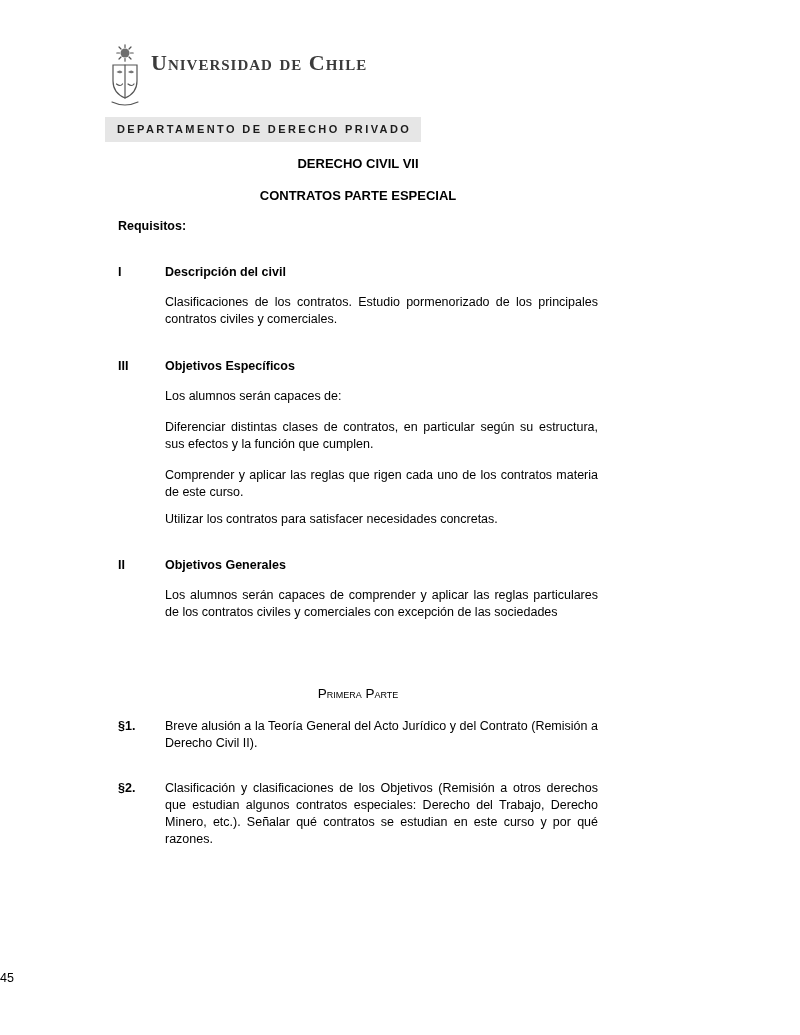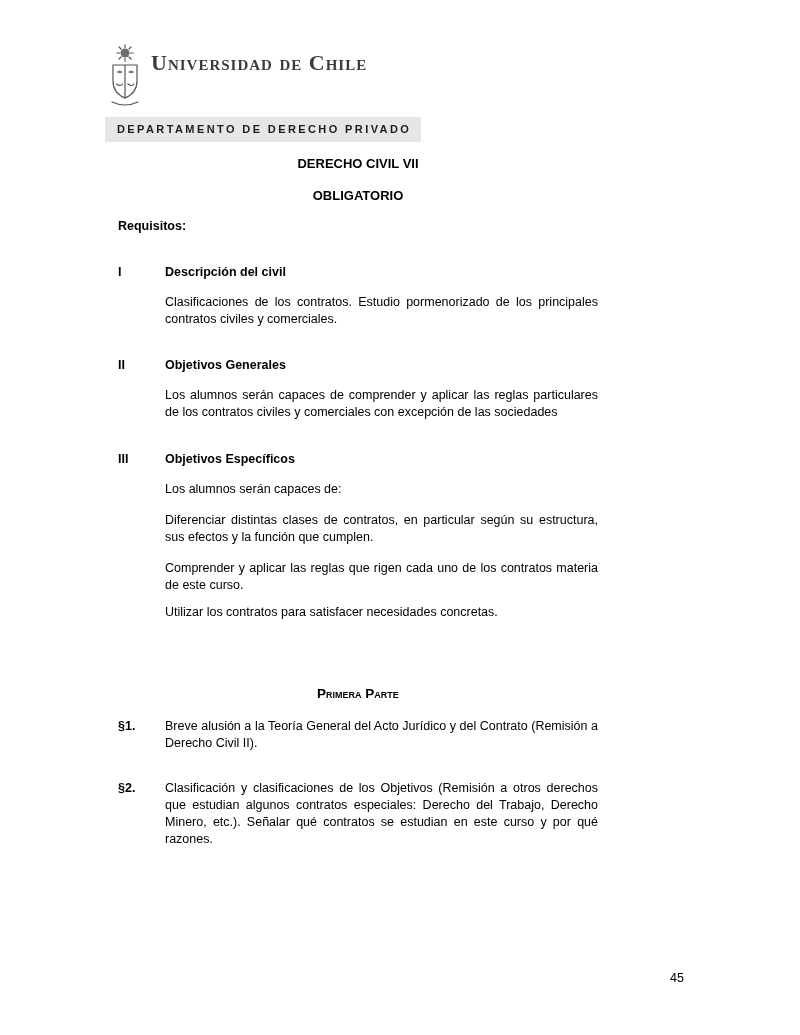--- a/index.html
+++ b/index.html
@@ -69,40 +69,40 @@
   .sec-head { display: flex; font-weight: bold; }
   .sec-num { width: 47px; flex: 0 0 47px; }
   .para {
     margin: 13px 0 0 47px;
     text-align: justify;
   }
   .para + .para { margin-top: 14px; }
 
   .part-title, .part-subtitle {
     text-align: center;
-    font-weight: bold;
+    font-weight: normal;
     font-variant: small-caps;
     font-size: 13.5px;
     line-height: 18px;
     margin: 0;
   }
   .part-title { margin-top: 64px; }
   .part-subtitle { margin-top: 13px; }
 
   .item { display: flex; margin-top: 15px; }
   .item.second { margin-top: 28px; }
   .item-marker { width: 47px; flex: 0 0 47px; font-weight: bold; }
   .item-text { flex: 1; margin: 0; text-align: justify; }
 
   .page-footer {
     position: absolute;
     bottom: 48px;
     left: 0;
     width: 684px;
-    text-align: right;
+    text-align: left;
     font-size: 12.5px;
   }
 </style>
 </head>
 <body>
 
 <div class="page">
 
   <header class="letterhead">
     <div class="brand-row">
@@ -131,53 +131,53 @@
       <div class="brand-text">
         <div class="university">Universidad de Chile</div>
       </div>
     </div>
     <div class="dept-bar" style="background: rgb(230, 230, 230);">DEPARTAMENTO DE DERECHO PRIVADO</div>
   </header>
 
   <main class="doc">
 
     <h1 class="center-title first">DERECHO CIVIL VII</h1>
-    <h1 class="center-title">OBLIGATORIO</h1>
+    <h1 class="center-title">CONTRATOS PARTE ESPECIAL</h1>
 
     <div class="req-row">
       <div class="req-label">Requisitos:</div>
       <div class="req-values">
       </div>
     </div>
 
     <section class="section">
       <div class="sec-head">
         <span class="sec-num">I</span>
         <span class="sec-title">Descripción del civil</span>
       </div>
       <p class="para">Clasificaciones de los contratos. Estudio pormenorizado de los principales contratos civiles y comerciales.</p>
     </section>
 
-    <section class="section">
-      <div class="sec-head">
-        <span class="sec-num">II</span>
-        <span class="sec-title">Objetivos Generales</span>
-      </div>
-      <p class="para">Los alumnos serán capaces de comprender y aplicar las reglas particulares de los contratos civiles y comerciales con excepción de las sociedades</p>
-    </section>
-
     <section class="section" style="margin-top:30px">
       <div class="sec-head">
         <span class="sec-num">III</span>
         <span class="sec-title">Objetivos Específicos</span>
       </div>
       <p class="para">Los alumnos serán capaces de:</p>
       <p class="para">Diferenciar distintas clases de contratos, en particular según su estructura, sus efectos y la función que cumplen.</p>
       <p class="para">Comprender y aplicar las reglas que rigen cada uno de los contratos materia de este curso.</p>
       <p class="para" style="margin-top:10px">Utilizar los contratos para satisfacer necesidades concretas.</p>
+    </section>
+
+    <section class="section">
+      <div class="sec-head">
+        <span class="sec-num">II</span>
+        <span class="sec-title">Objetivos Generales</span>
+      </div>
+      <p class="para">Los alumnos serán capaces de comprender y aplicar las reglas particulares de los contratos civiles y comerciales con excepción de las sociedades</p>
     </section>
 
     <h2 class="part-title">Primera Parte</h2>
 
     <div class="item">
       <span class="item-marker">§1.</span>
       <p class="item-text">Breve alusión a la Teoría General del Acto Jurídico y del Contrato (Remisión a Derecho Civil II).</p>
     </div>
 
     <div class="item second">

